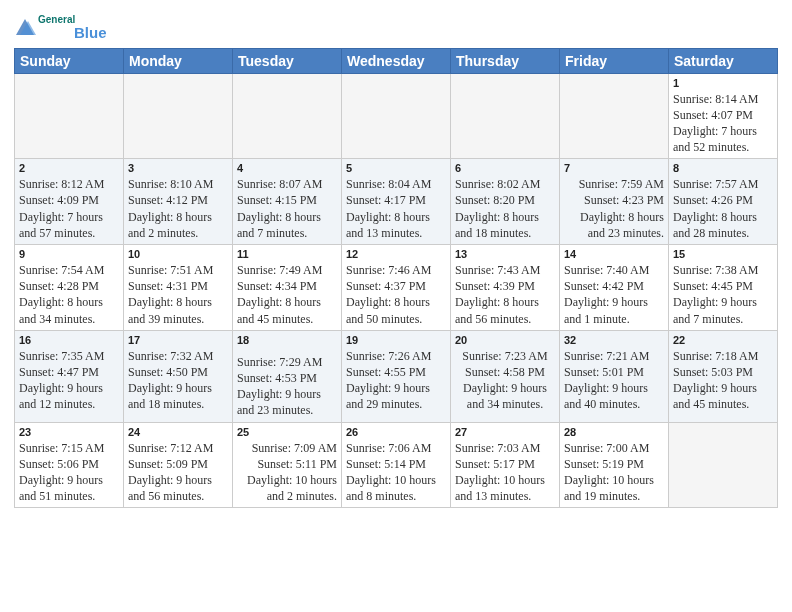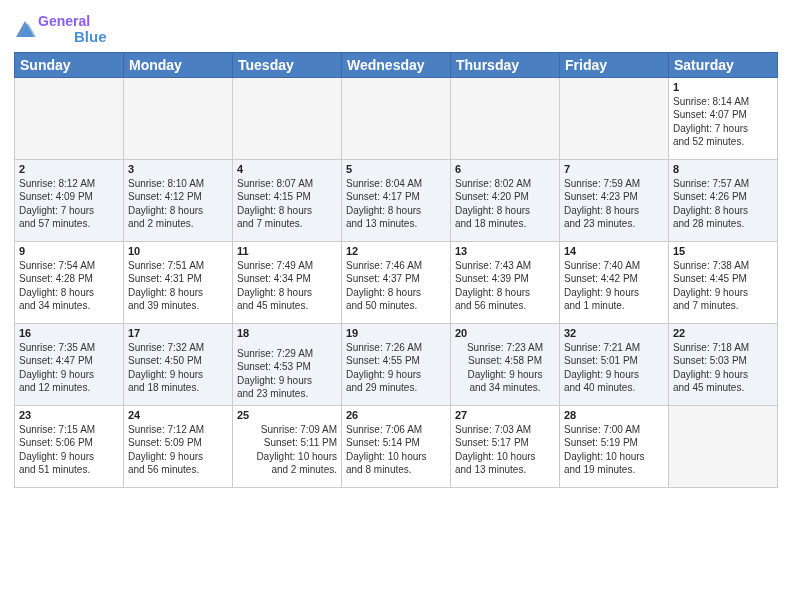--- a/index.html
+++ b/index.html
@@ -69,41 +69,42 @@
       background: #f5f5f5;
     }
     .day-num {
       font-size: 11px;
       font-weight: bold;
       color: #222;
       display: block;
       margin-bottom: 2px;
     }
     .day-info {
-      font-size: 10px;
+      font-size: 12px;
       color: #333;
       line-height: 1.35;
+      font-family: Liberation Serif, serif;
     }
     .alt-row td {
       background: #f0f4f8;
     }
   </style>
 </head>
 <body>
 
 <div class="container">
   <div class="header-row">
     <div class="logo">
       <svg class="logo-icon" viewBox="0 0 22 22">
         <rect x="0" y="0" width="22" height="22" fill="white"></rect>
         <polygon points="11,2 20,18 2,18" fill="#4a7fc1" opacity="0.85"></polygon>
         <polygon points="14,4 22,18 6,18" fill="#4a90d9" opacity="0.6"></polygon>
       </svg>
       <div>
-        <div style="font-size:14px;font-weight:bold;color:#8b5cf6;line-height:1.1;">General</div>
+        <div style="font-size:10px;font-weight:bold;color:#0f766e;line-height:1.1;">General</div>
         <div style="font-size:15px;font-weight:bold;color:#4a90d9;line-height:1.1;margin-left:36px;">Blue</div>
       </div>
     </div>
     <div class="title-block">
       <div class="month-title"></div>
       <div class="subtitle"></div>
     </div>
   </div>
 
   <table class="calendar">
@@ -159,27 +160,27 @@
           <td>
             <span class="day-num">5</span>
             <div class="day-info" style="white-space: pre-line;">Sunrise: 8:04 AM
 Sunset: 4:17 PM
 Daylight: 8 hours
 and 13 minutes.</div>
           </td>
           <td>
             <span class="day-num">6</span>
             <div class="day-info" style="white-space: pre-line;">Sunrise: 8:02 AM
-Sunset: 4:20 PM
+Sunset: 8:20 PM
 Daylight: 8 hours
 and 18 minutes.</div>
           </td>
           <td>
             <span class="day-num">7</span>
-            <div class="day-info" style="white-space: pre-line;">Sunrise: 7:59 AM
+            <div class="day-info" style="white-space: pre-line; text-align: right;">Sunrise: 7:59 AM
 Sunset: 4:23 PM
 Daylight: 8 hours
 and 23 minutes.</div>
           </td>
           <td>
             <span class="day-num">8</span>
             <div class="day-info" style="white-space: pre-line;">Sunrise: 7:57 AM
 Sunset: 4:26 PM
 Daylight: 8 hours
 and 28 minutes.</div>

